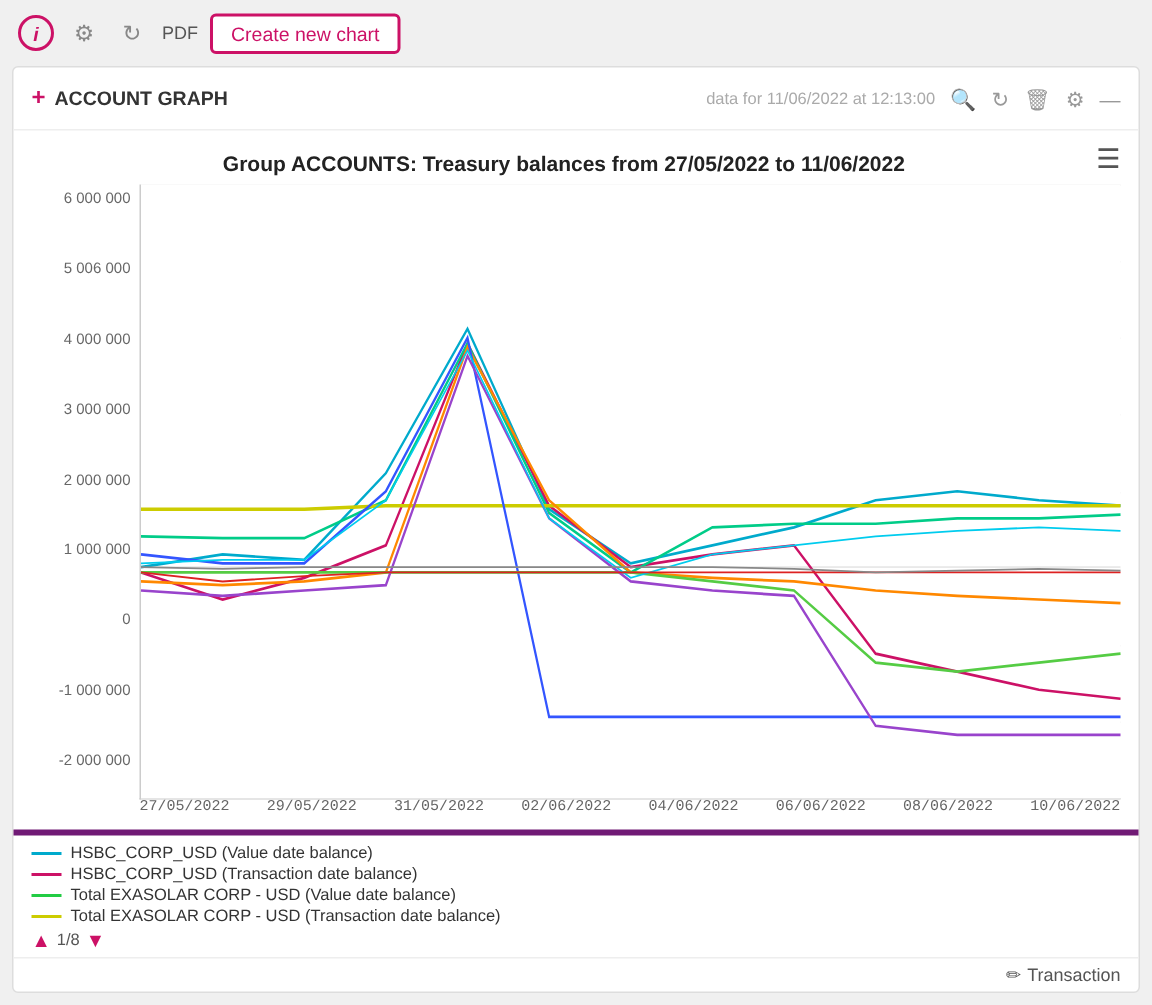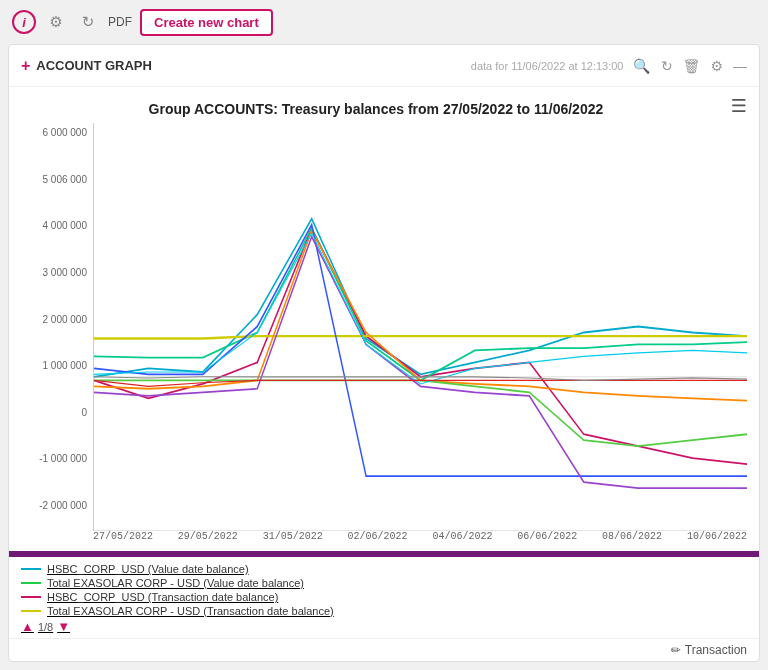--- a/index.html
+++ b/index.html
@@ -37,21 +37,21 @@
       font-size: 13px;
     }
     .create-chart-btn {
       border: 2px solid #cc1166;
       color: #cc1166;
       background: white;
       padding: 4px 12px;
       border-radius: 4px;
       cursor: pointer;
       font-size: 13px;
-      font-weight: 700;
+      font-weight: 400;
     }
     .main-panel {
       background: white;
       margin: 0 8px 8px 8px;
       border-radius: 4px;
       border: 1px solid #ddd;
       height: 618px;
       display: flex;
       flex-direction: column;
     }
@@ -145,22 +145,21 @@
       height: 20px;
       font-family: Liberation Mono, monospace;
     }
     .x-label {
       font-size: 10px;
       color: #666;
       text-align: center;
     }
     .legend-area {
       padding: 6px 12px 4px 12px;
-      border-top: 6px solid #701a75;
-      text-decoration: underline;
+      border-top: 4px solid #701a75;
     }
     .legend-item {
       display: flex;
       align-items: center;
       gap: 6px;
       margin-bottom: 2px;
       font-size: 11px;
       color: #333;
     }
     .legend-line {
@@ -466,26 +465,26 @@
       <span class="x-label">10/06/2022</span>
     </div>
   </div>
 
   <div class="legend-area">
     <div class="legend-item">
       <span class="legend-line" style="background:#00aacc;"></span>
       <span>HSBC_CORP_USD (Value date balance)</span>
     </div>
     <div class="legend-item">
+      <span class="legend-line" style="background:#cc1166;"></span>
+      <span>HSBC_CORP_USD (Transaction date balance)</span>
+    </div>
+    <div class="legend-item">
       <span class="legend-line" style="background:#22cc44;"></span>
       <span>Total EXASOLAR CORP - USD (Value date balance)</span>
-    </div>
-    <div class="legend-item">
-      <span class="legend-line" style="background:#cc1166;"></span>
-      <span>HSBC_CORP_USD (Transaction date balance)</span>
     </div>
     <div class="legend-item">
       <span class="legend-line" style="background:#cccc00;"></span>
       <span>Total EXASOLAR CORP - USD (Transaction date balance)</span>
     </div>
     <div class="legend-nav">
       <span class="legend-nav-arrow" style="font-size:13px;">▲</span>
       <span>1/8</span>
       <span class="legend-nav-arrow" style="font-size:13px;">▼</span>
     </div>

